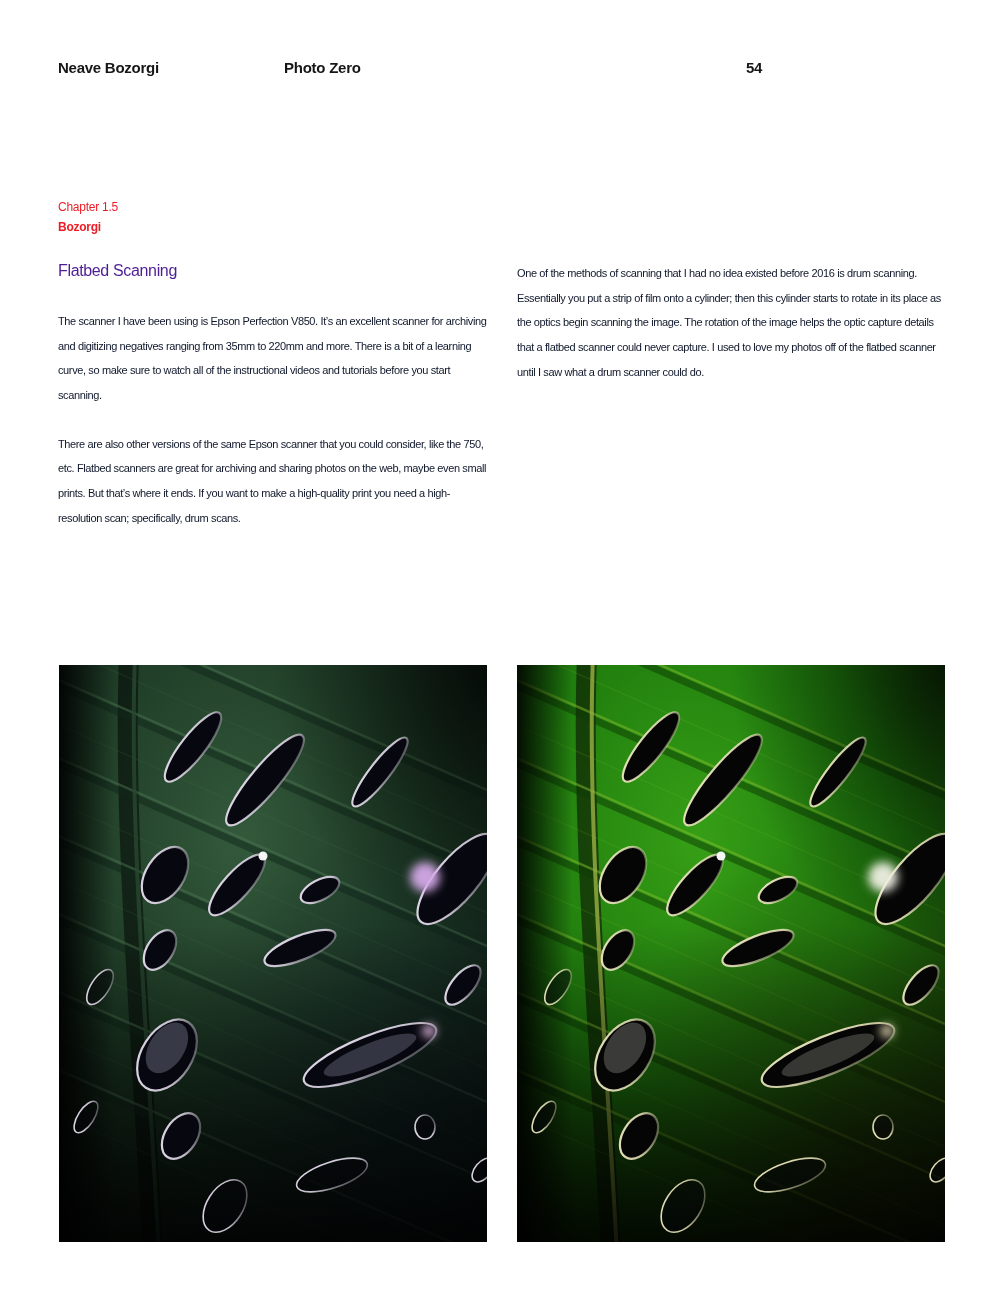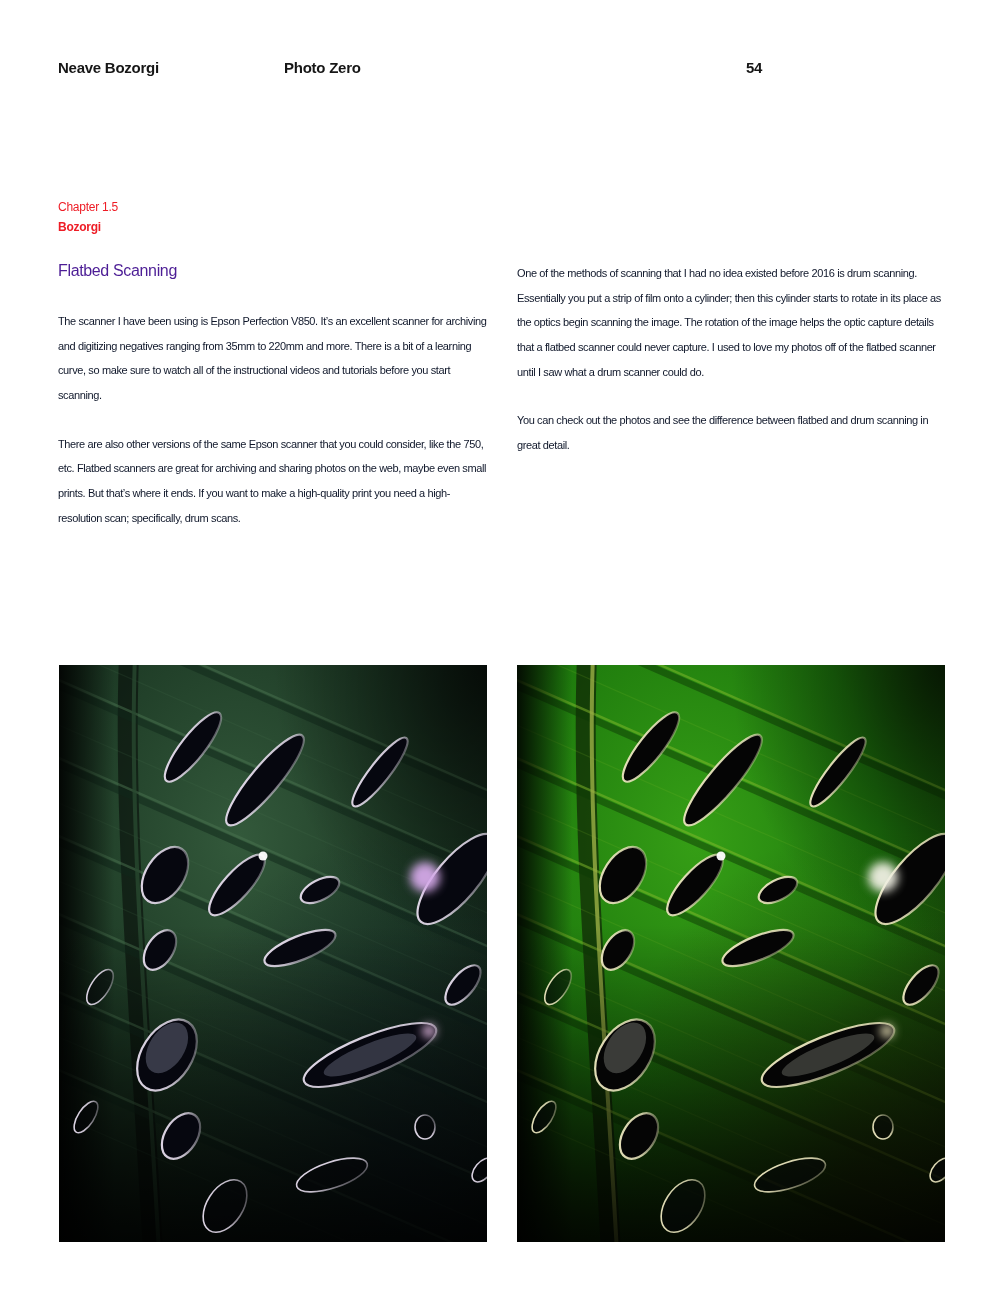--- a/index.html
+++ b/index.html
@@ -40,21 +40,20 @@
   </div>
 
   <section class="col col-left">
     <h3>Flatbed Scanning</h3>
     <p>The scanner I have been using is Epson Perfection V850. It’s an excellent scanner for archiving and digitizing negatives ranging from 35mm to 220mm and more. There is a bit of a learning curve, so make sure to watch all of the instructional videos and tutorials before you start scanning.</p>
     <p>There are also other versions of the same Epson scanner that you could consider, like the 750, etc. Flatbed scanners are great for archiving and sharing photos on the web, maybe even small prints. But that’s where it ends. If you want to make a high-quality print you need a high-resolution scan; specifically, drum scans.</p>
   </section>
 
   <section class="col col-right">
     <p>One of the methods of scanning that I had no idea existed before 2016 is drum scanning. Essentially you put a strip of film onto a cylinder; then this cylinder starts to rotate in its place as the optics begin scanning the image. The rotation of the image helps the optic capture details that a flatbed scanner could never capture. I used to love my photos off of the flatbed scanner until I saw what a drum scanner could do.</p>
-    <p>You can check out the photos and see the difference between flatbed and drum scanning in great detail.</p>
   </section>
 
   <figure class="photo photo-flatbed">
       <svg width="428" height="577" viewBox="0 0 428 577" xmlns="http://www.w3.org/2000/svg">
   <defs>
     <radialGradient id="bg-0" cx="0.42" cy="0.30" r="0.95">
       <stop offset="0" stop-color="#33593b"></stop>
             <stop offset="0.45" stop-color="#1d3a25"></stop>
             <stop offset="1" stop-color="#060b08"></stop>
     </radialGradient>

